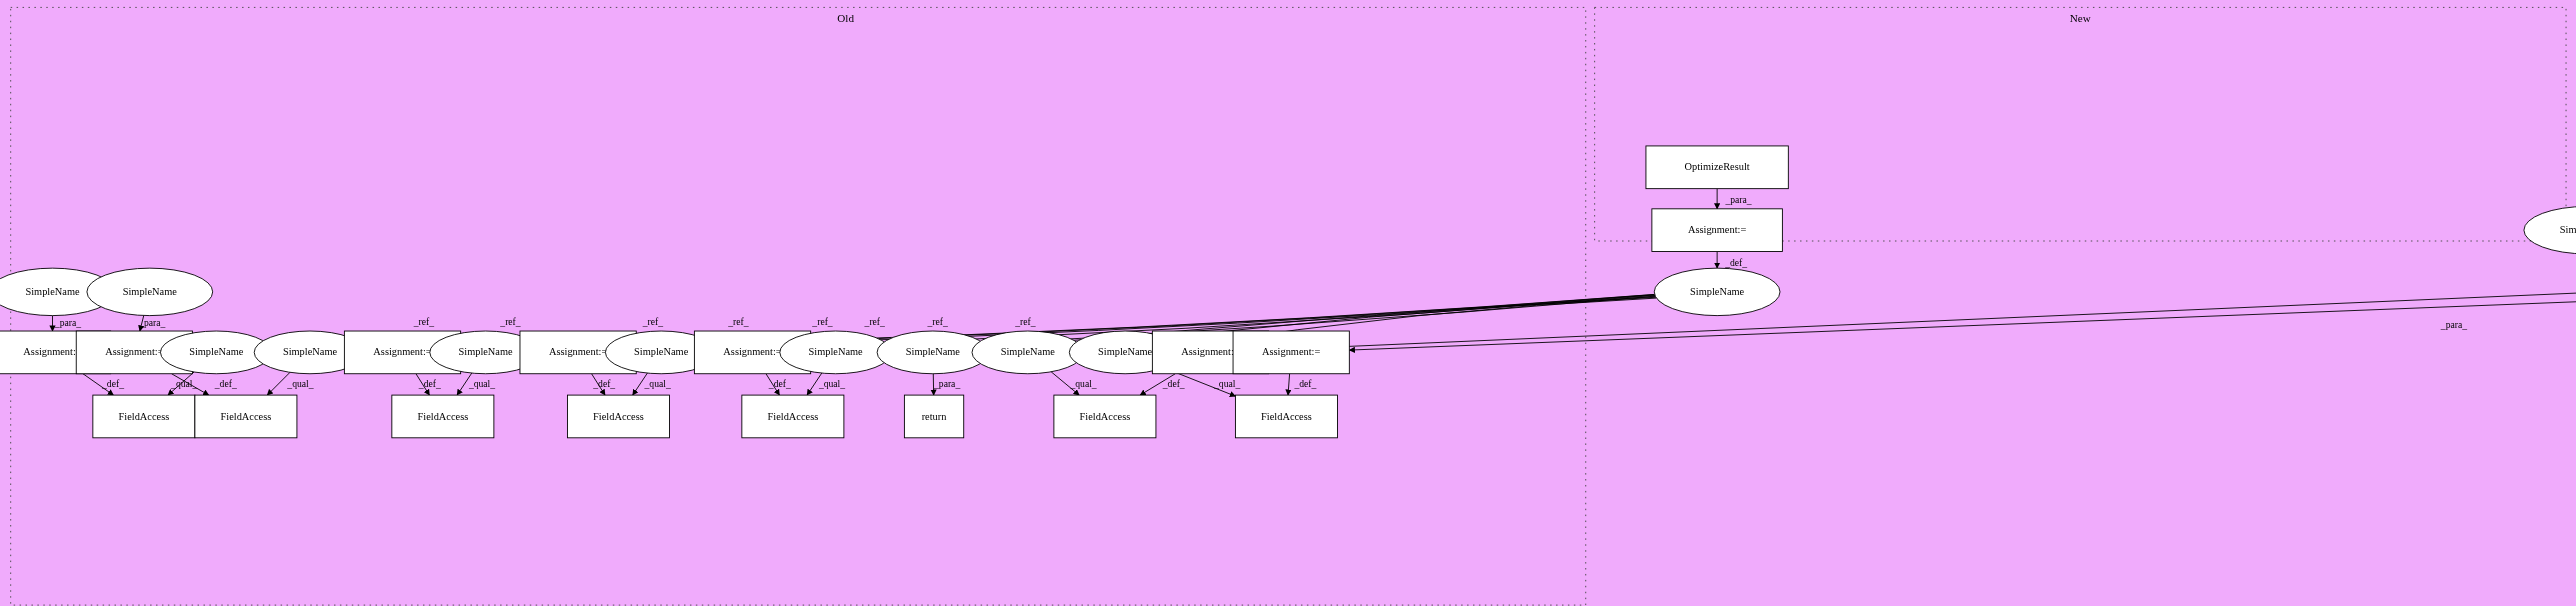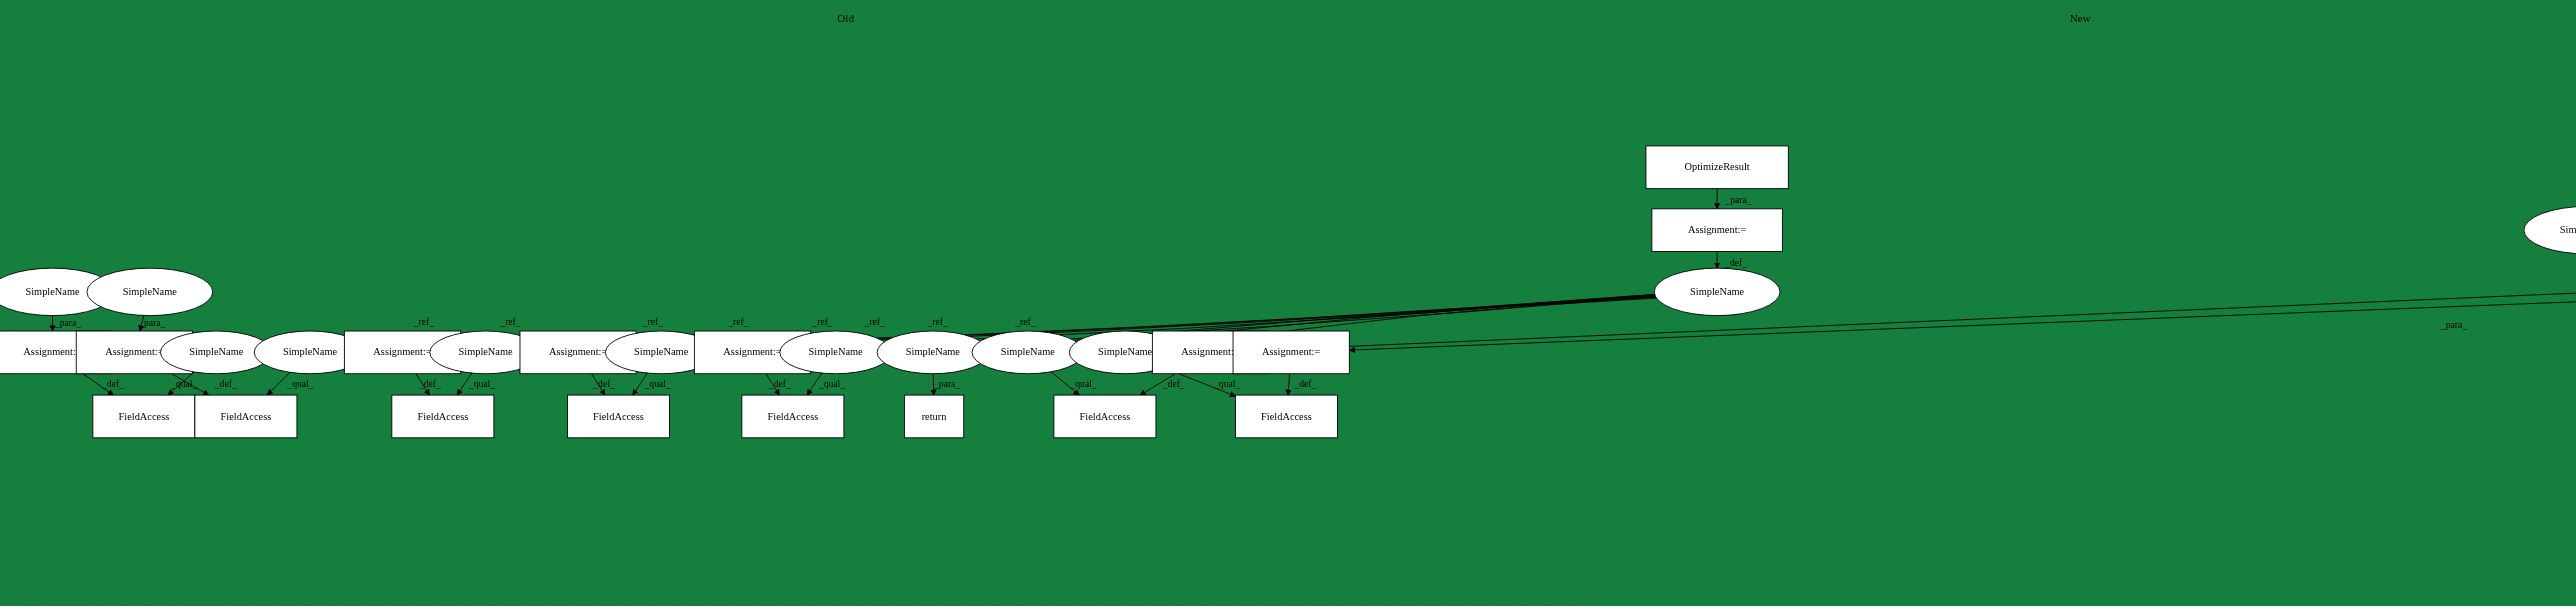--- a/index.html
+++ b/index.html
@@ -4,21 +4,21 @@
 <style>
   html, body {
     margin: 0;
     padding: 0;
     background: #ffffff;
   }
   #canvas-wrap {
     position: relative;
     width: 2576px;
     height: 606px;
-    background: #15803d;
+    background: #f0abfc;
     font-family: "Liberation Serif", "DejaVu Serif", serif;
   }
   svg#graph {
     display: block;
     width: 2576px;
     height: 614px;
   }
   .node-shape {
     fill: #ffffff;
     stroke: #000000;

